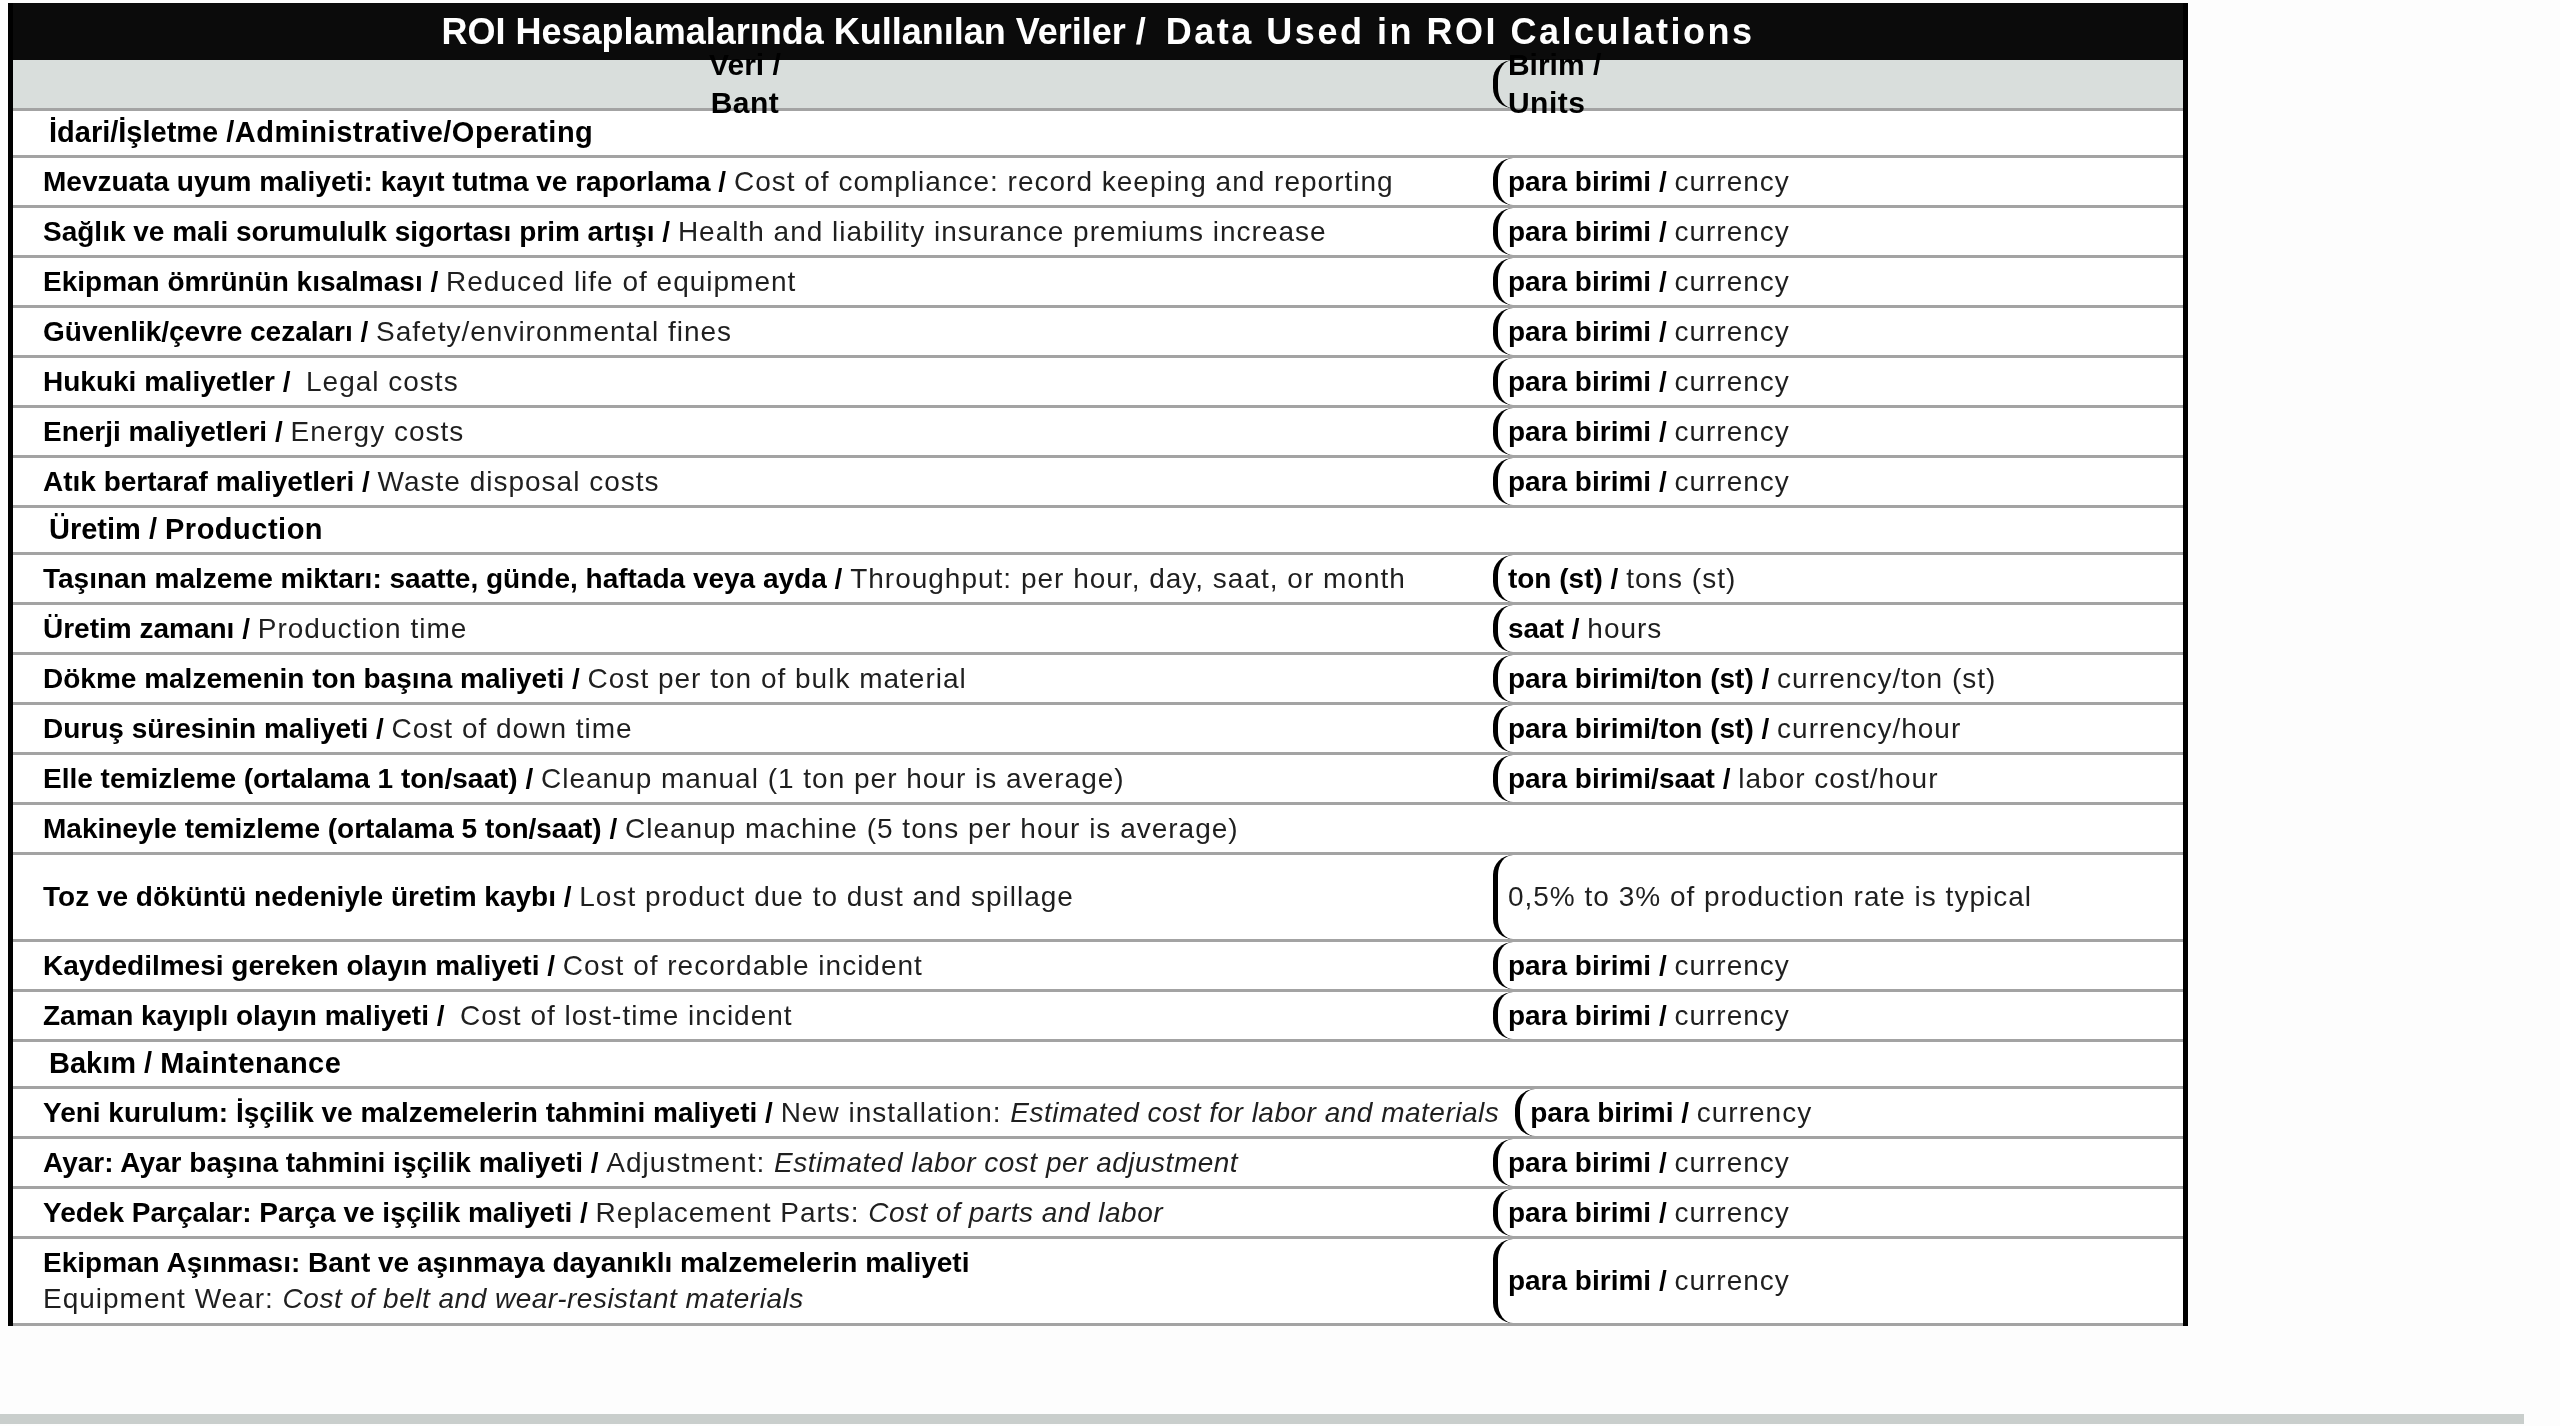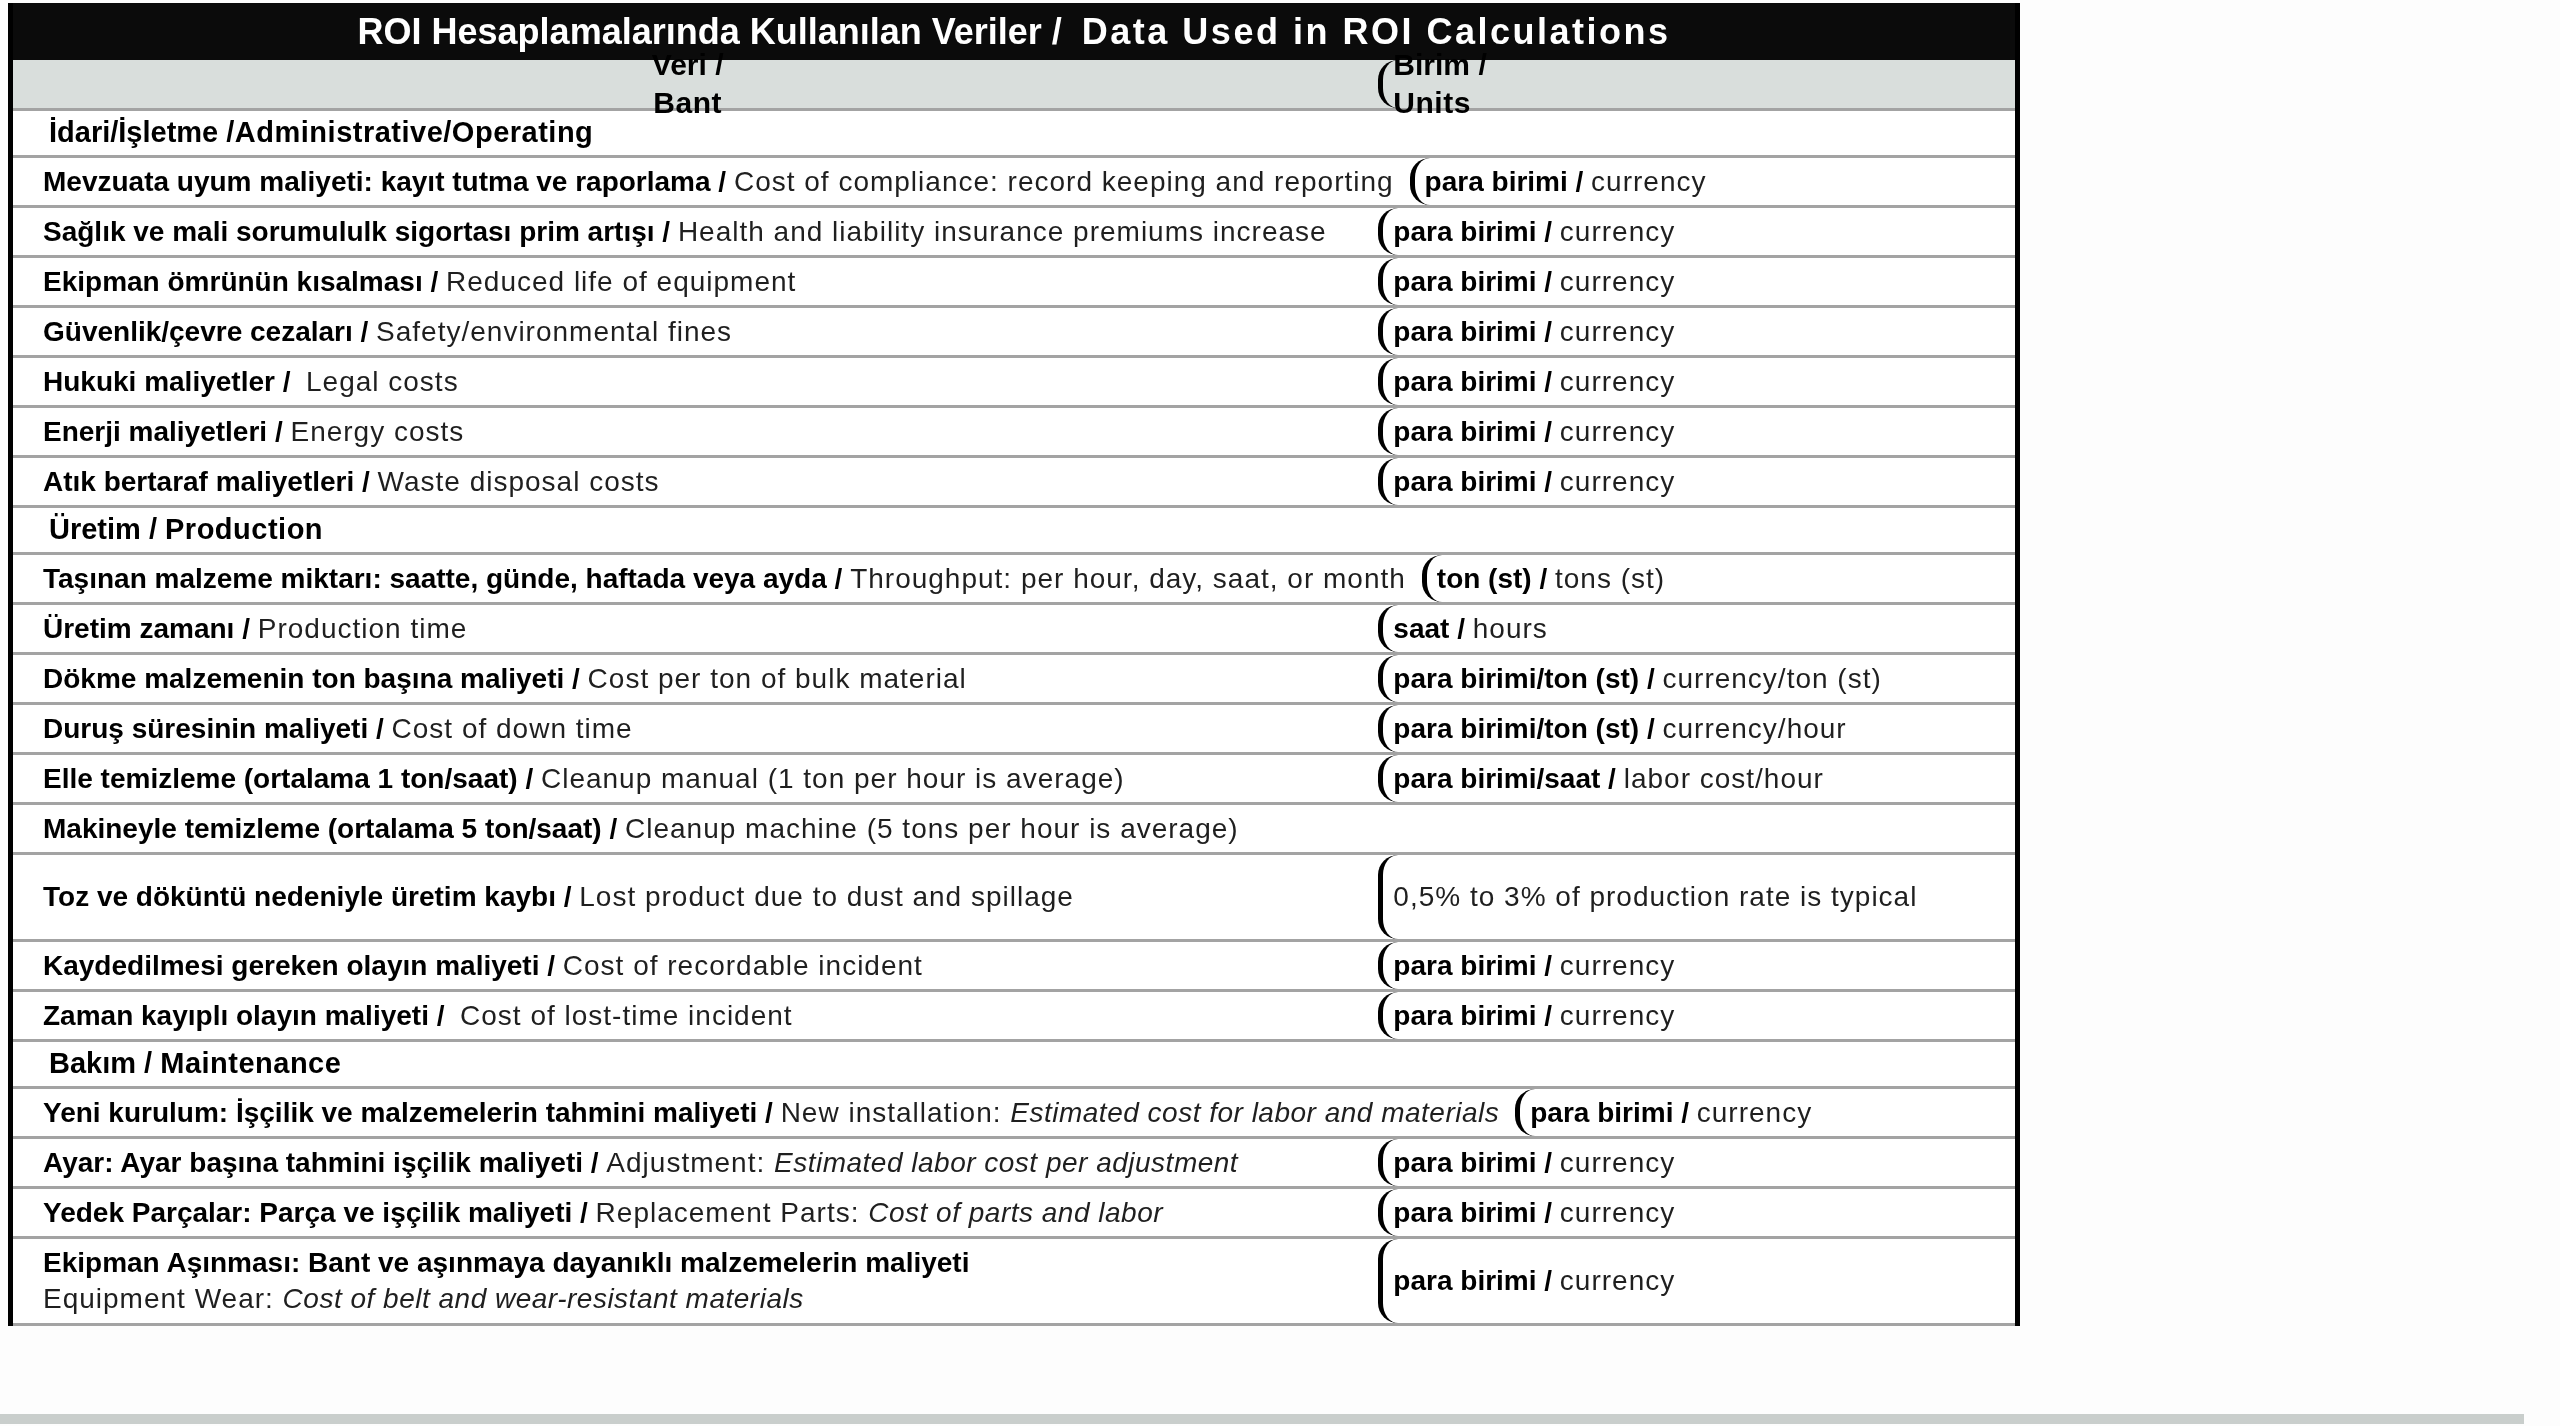--- a/index.html
+++ b/index.html
@@ -6,21 +6,21 @@
     margin: 0; padding: 0;
     width: 2560px; height: 1426px;
     overflow: hidden;
     background: #fdfdfd;
     font-family: "Liberation Sans", "DejaVu Sans", sans-serif;
   }
   .page { position: relative; width: 2560px; height: 1426px; }
 
   .roi-table {
     position: absolute; left: 8px; top: 3px;
-    width: 2012px;
+    width: 2180px;
     background: #b91c1c;
     border-left: 5px solid #000;
     border-right: 5px solid #000;
     box-sizing: border-box;
   }
 
   .title-bar {
     height: 57px;
     background: #0b0b0b;
     display: flex; align-items: center; justify-content: center;

